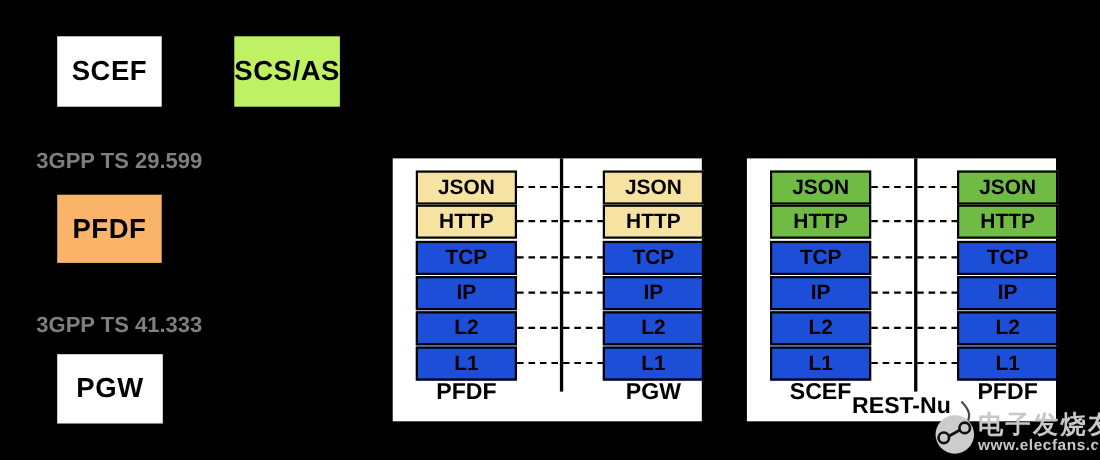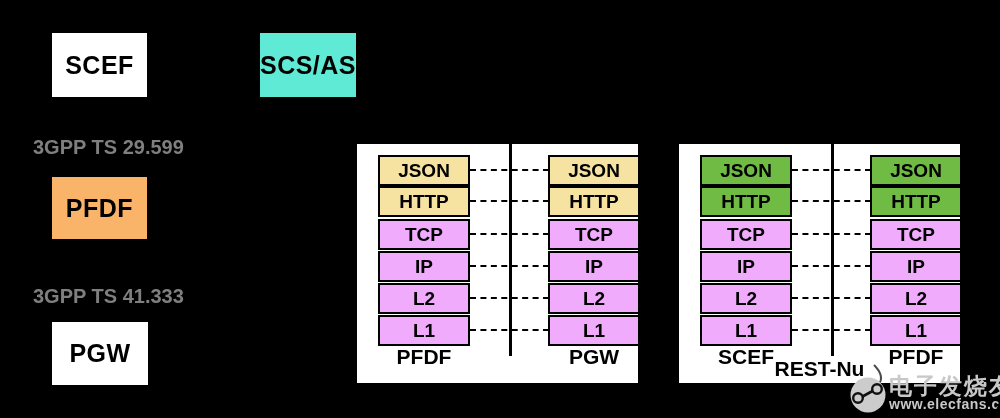--- a/index.html
+++ b/index.html
@@ -31,21 +31,21 @@
     width: 281px; height: 239px;
     background: #fff;
   }
   .layer {
     position: absolute;
     width: 92px; height: 31px;
     border: 2px solid #000;
     box-sizing: border-box;
     display: flex; align-items: center; justify-content: center;
     font-weight: bold; font-size: 19px; color: #000;
-    background: #f0abfc;
+    background: #1d4ed8;
   }
   .connector {
     position: absolute;
     left: 113px; width: 79px; height: 0;
     border-top: 2px dashed #000;
   }
   .divider {
     position: absolute;
     left: 152px; top: 0;
     width: 3px; height: 212px;
@@ -77,21 +77,21 @@
     white-space: nowrap;
   }
 </style>
 </head>
 <body>
 
 <div id="stage">
 
   <div id="left-diagram">
       <div class="node" style="left: 52px; top: 33px; width: 95px; height: 64px; background: rgb(255, 255, 255);">SCEF</div>
-      <div class="node" style="left: 213px; top: 33px; width: 96px; height: 64px; background: #5eead4; margin-left: 47px;">SCS/AS</div>
+      <div class="node" style="left: 213px; top: 33px; width: 96px; height: 64px; background: #bef264;">SCS/AS</div>
       <div class="node" style="left: 52px; top: 177px; width: 95px; height: 62px; background: rgb(249, 180, 106);">PFDF</div>
       <div class="node" style="left: 52px; top: 322px; width: 96px; height: 63px; background: rgb(255, 255, 255);">PGW</div>
       <div class="spec" style="left: 33px; top: 136px; color: rgb(127, 127, 127);">3GPP TS 29.599</div>
       <div class="spec" style="left: 33px; top: 285px; color: rgb(127, 127, 127);">3GPP TS 41.333</div>
     </div>
   <div id="stack-panels">
       <div class="panel" style="left: 357px; top: 144px; background: rgb(255, 255, 255);">
         <div class="layer" style="left: 21px; top: 11px; background: rgb(247, 227, 161);">JSON</div>
         <div class="layer" style="left: 191px; top: 11px; background: rgb(247, 227, 161);">JSON</div>
         <div class="connector" style="top: 25px;"></div>

